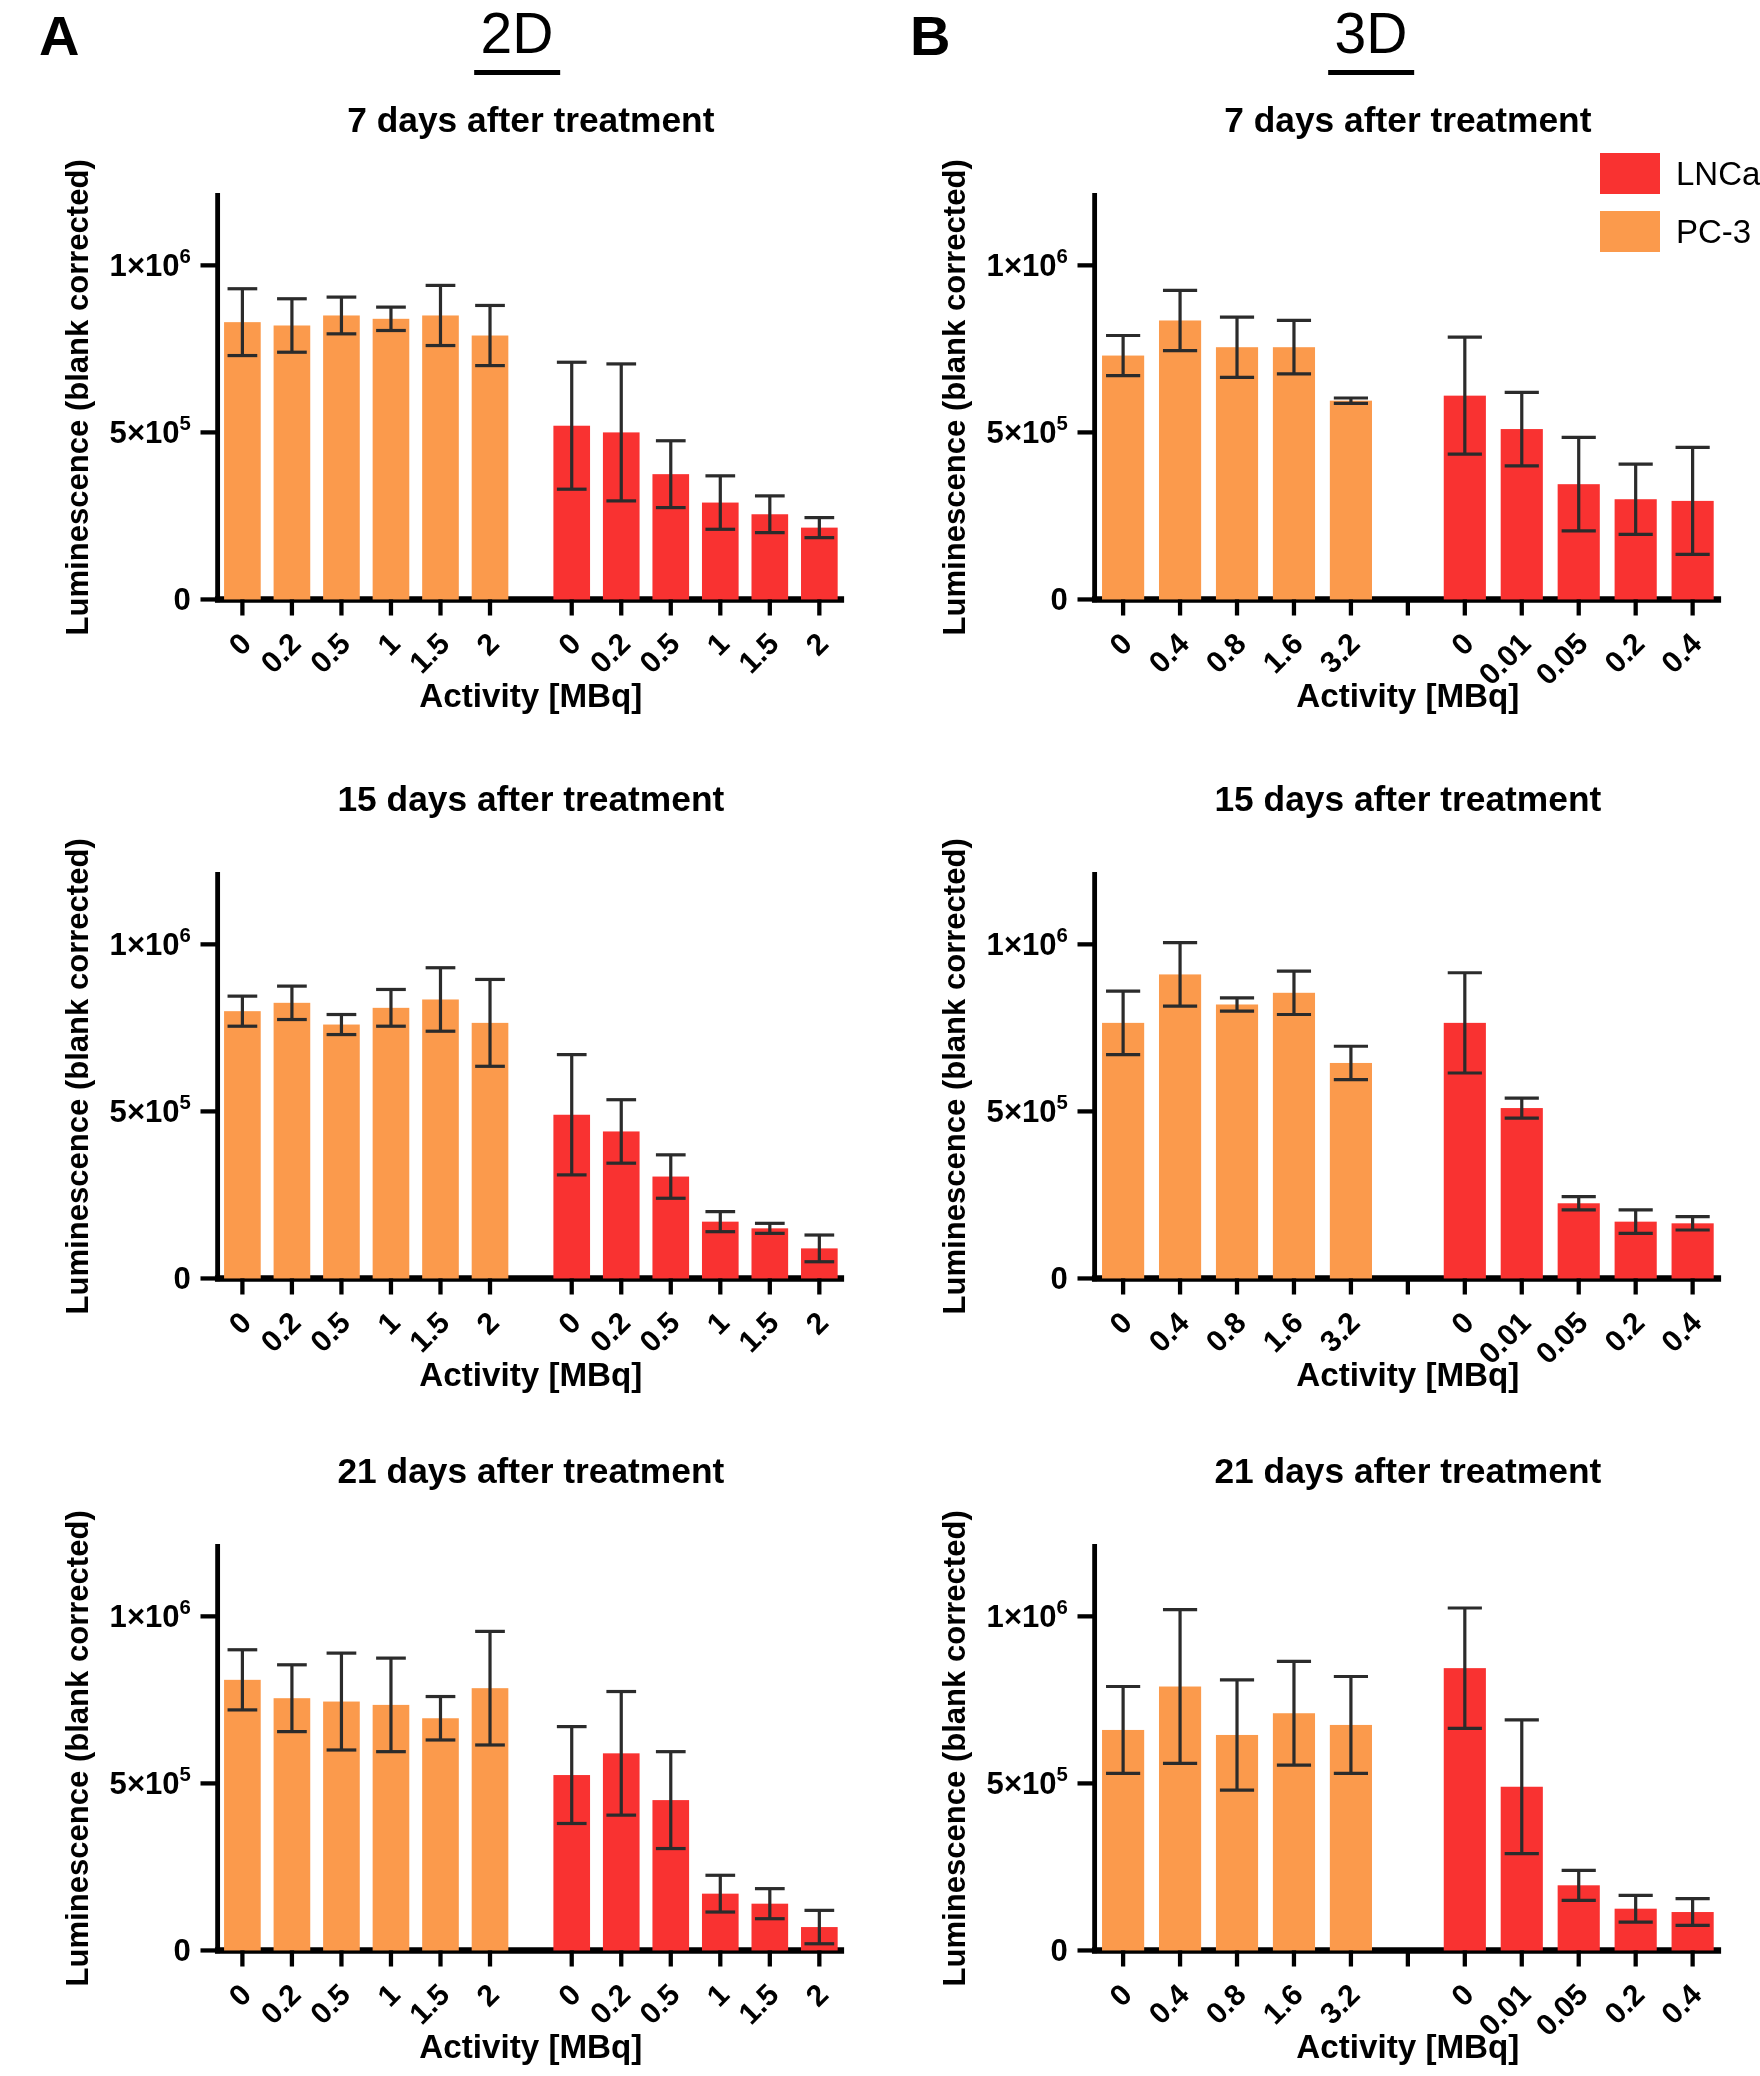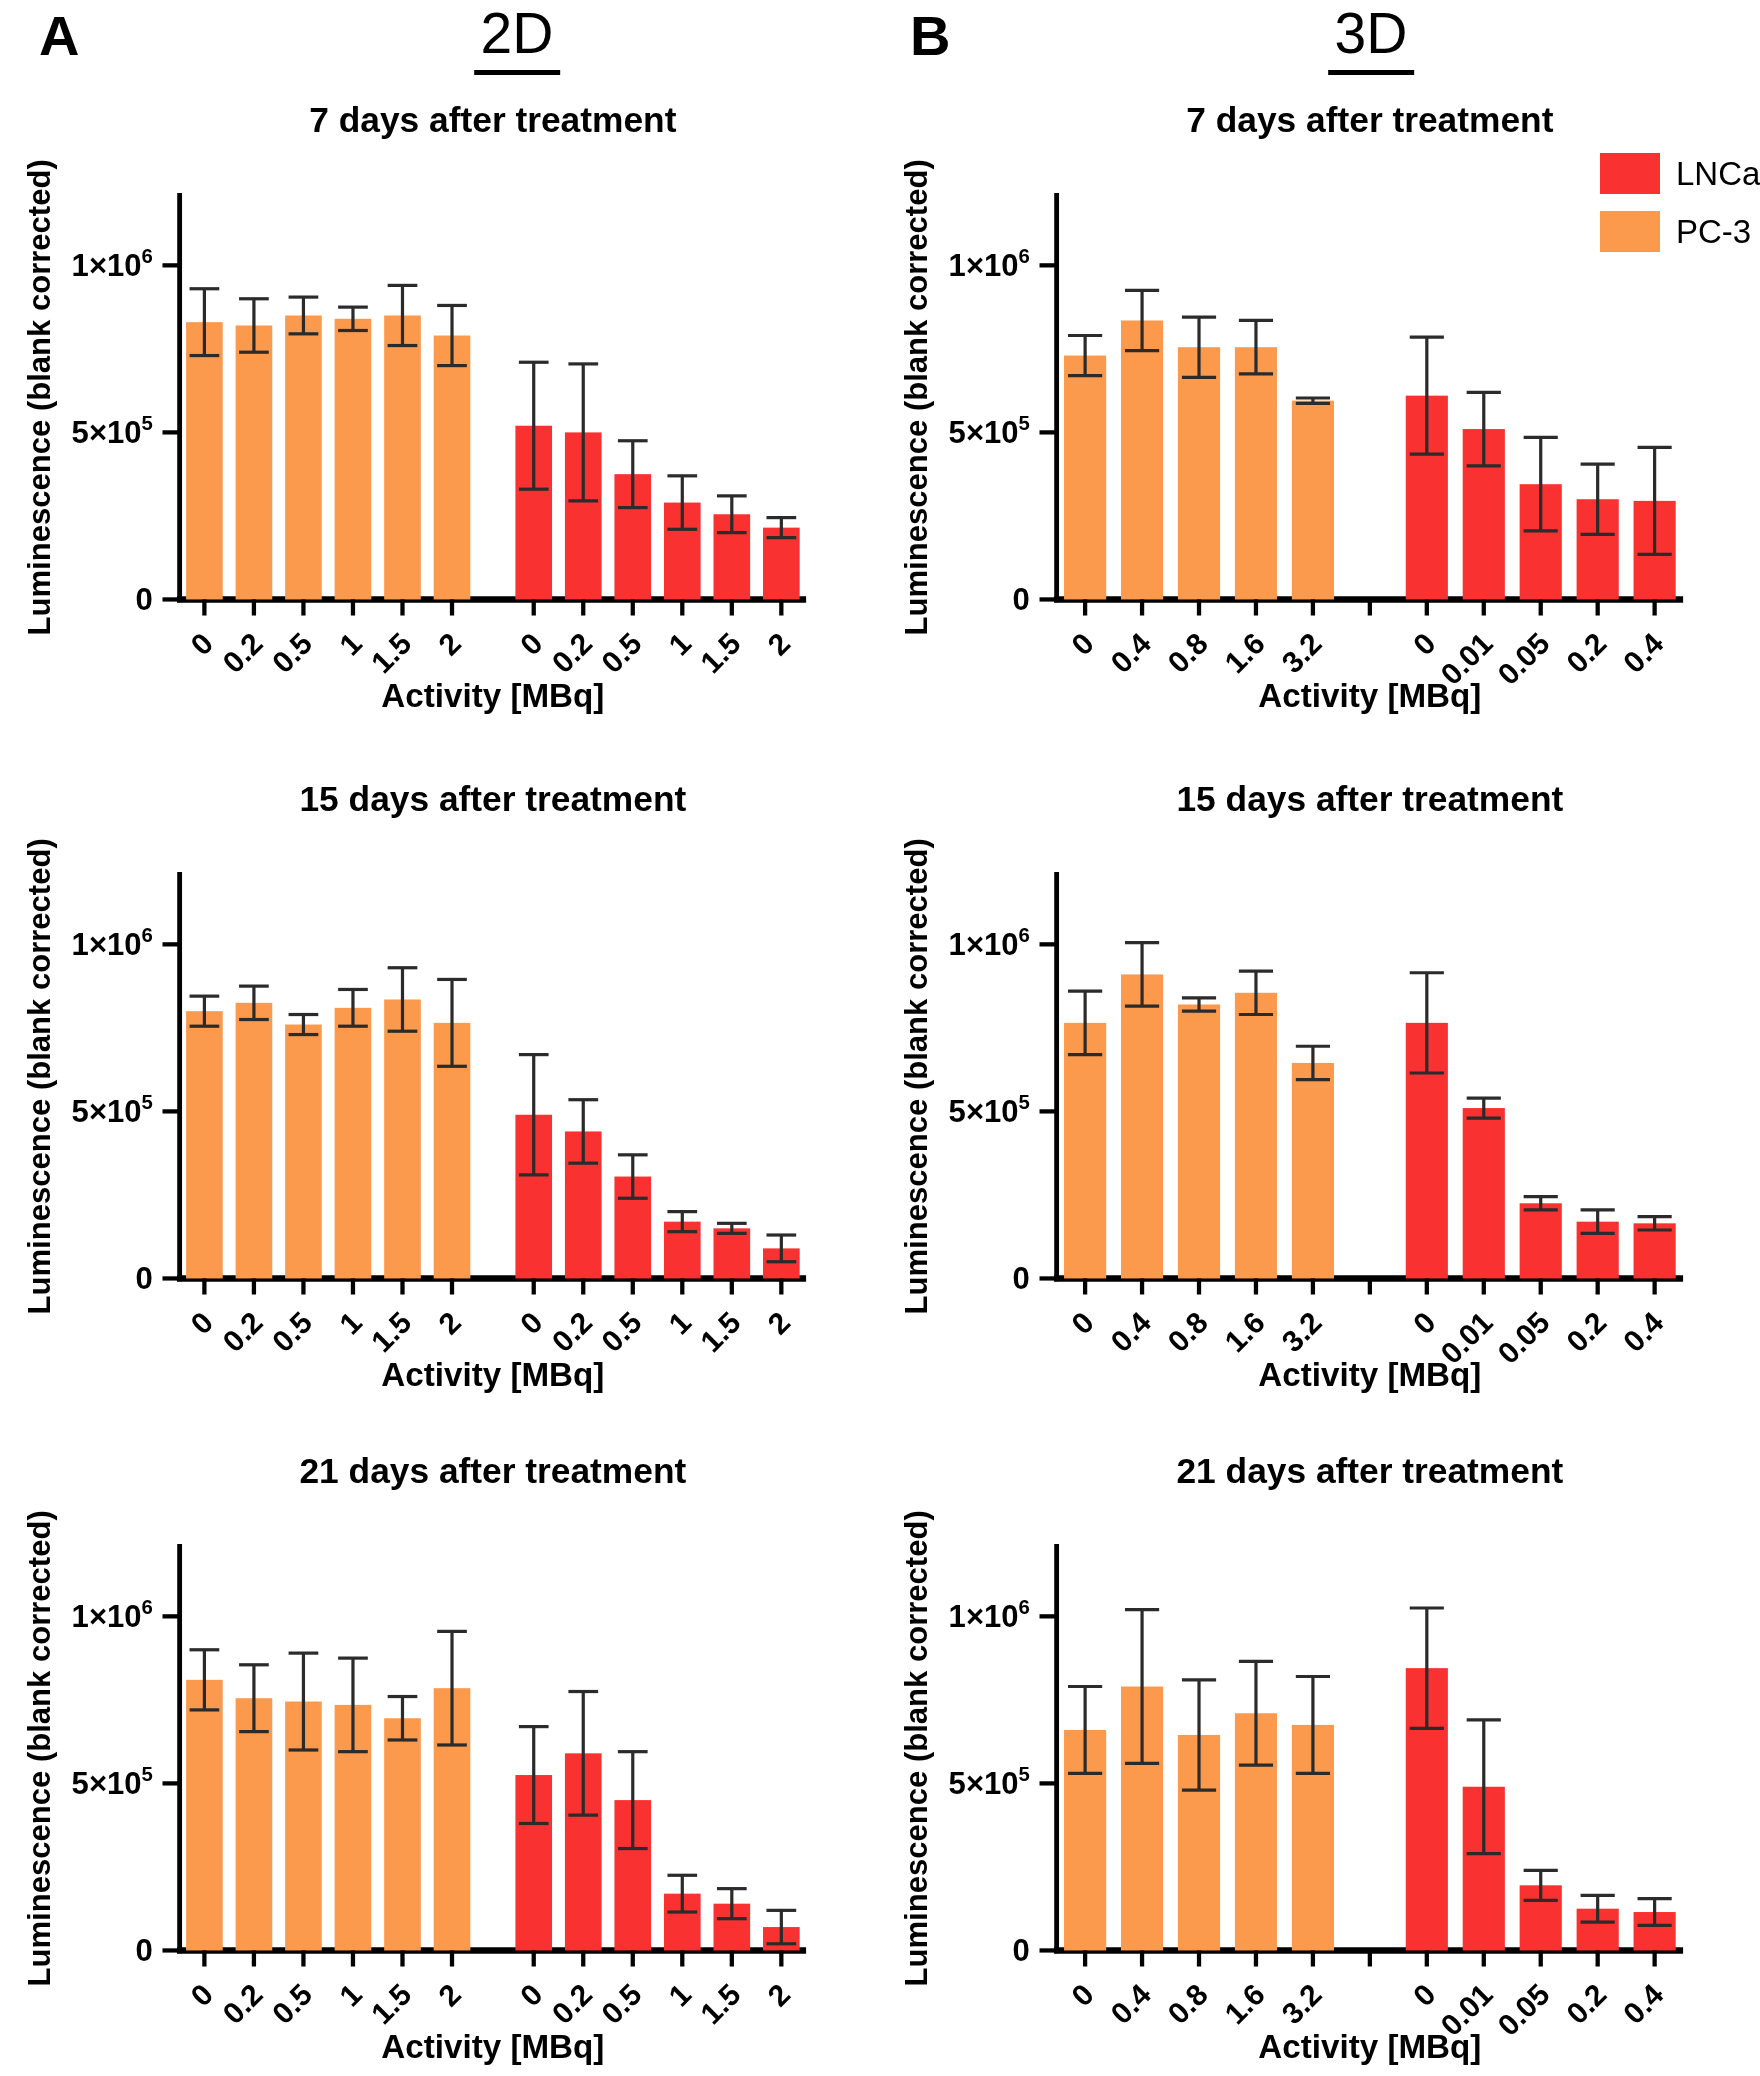--- a/index.html
+++ b/index.html
@@ -5,21 +5,21 @@
   html,body{margin:0;padding:0;background:#ffffff;}
   body{font-family:"Liberation Sans","DejaVu Sans",sans-serif;color:#000;}
   #page{position:relative;width:1761px;height:2077px;background:#fff;overflow:hidden;}
   .panel-letter{position:absolute;font-size:56px;font-weight:700;line-height:1;}
   .panel-title{position:absolute;transform:translateX(-50%);font-size:57px;font-weight:400;
     line-height:1.05;border-bottom:5.4px solid #000;padding:0 6.4px 5.4px 6.4px;}
   .legend{position:absolute;left:1600px;top:153px;}
   .legend-row{display:flex;align-items:center;margin-bottom:17px;}
   .legend-swatch{width:60px;height:41px;display:inline-block;flex:0 0 auto;}
   .legend-label{font-size:33px;font-weight:400;margin-left:16px;white-space:nowrap;}
-  .chart{position:absolute;width:846px;height:656px;}
+  .chart{position:absolute;width:846px;height:656px;margin-left:38px;}
   .c-a{left:19px;} .c-b{left:896px;}
   .r-1{top:72px;} .r-2{top:751px;} .r-3{top:1423px;}
   svg text{font-family:"Liberation Sans","DejaVu Sans",sans-serif;}
 </style>
 </head>
 <body>
 
 <div id="page">
 
   <div class="panel-letter" style="left:39px;top:7.5px;">A</div>

